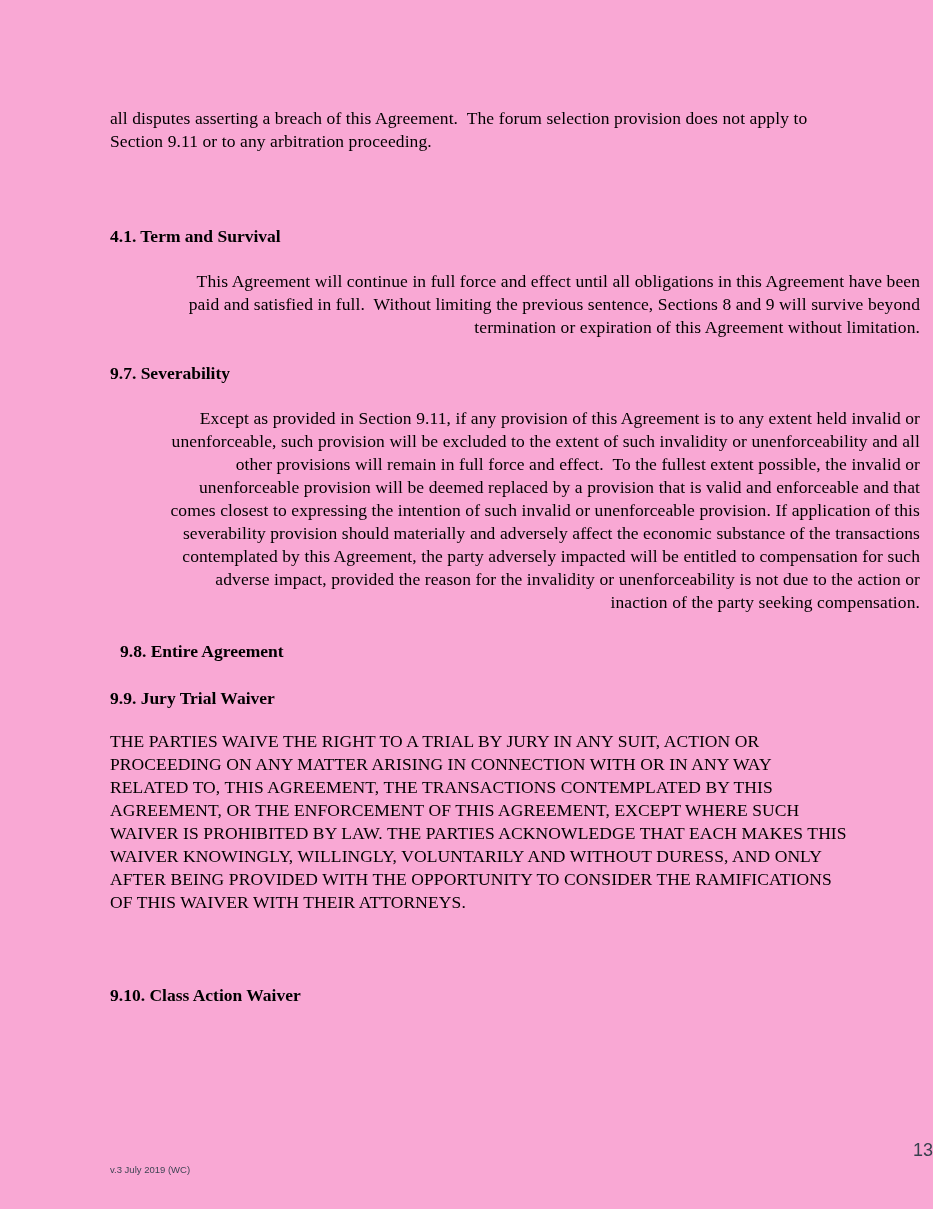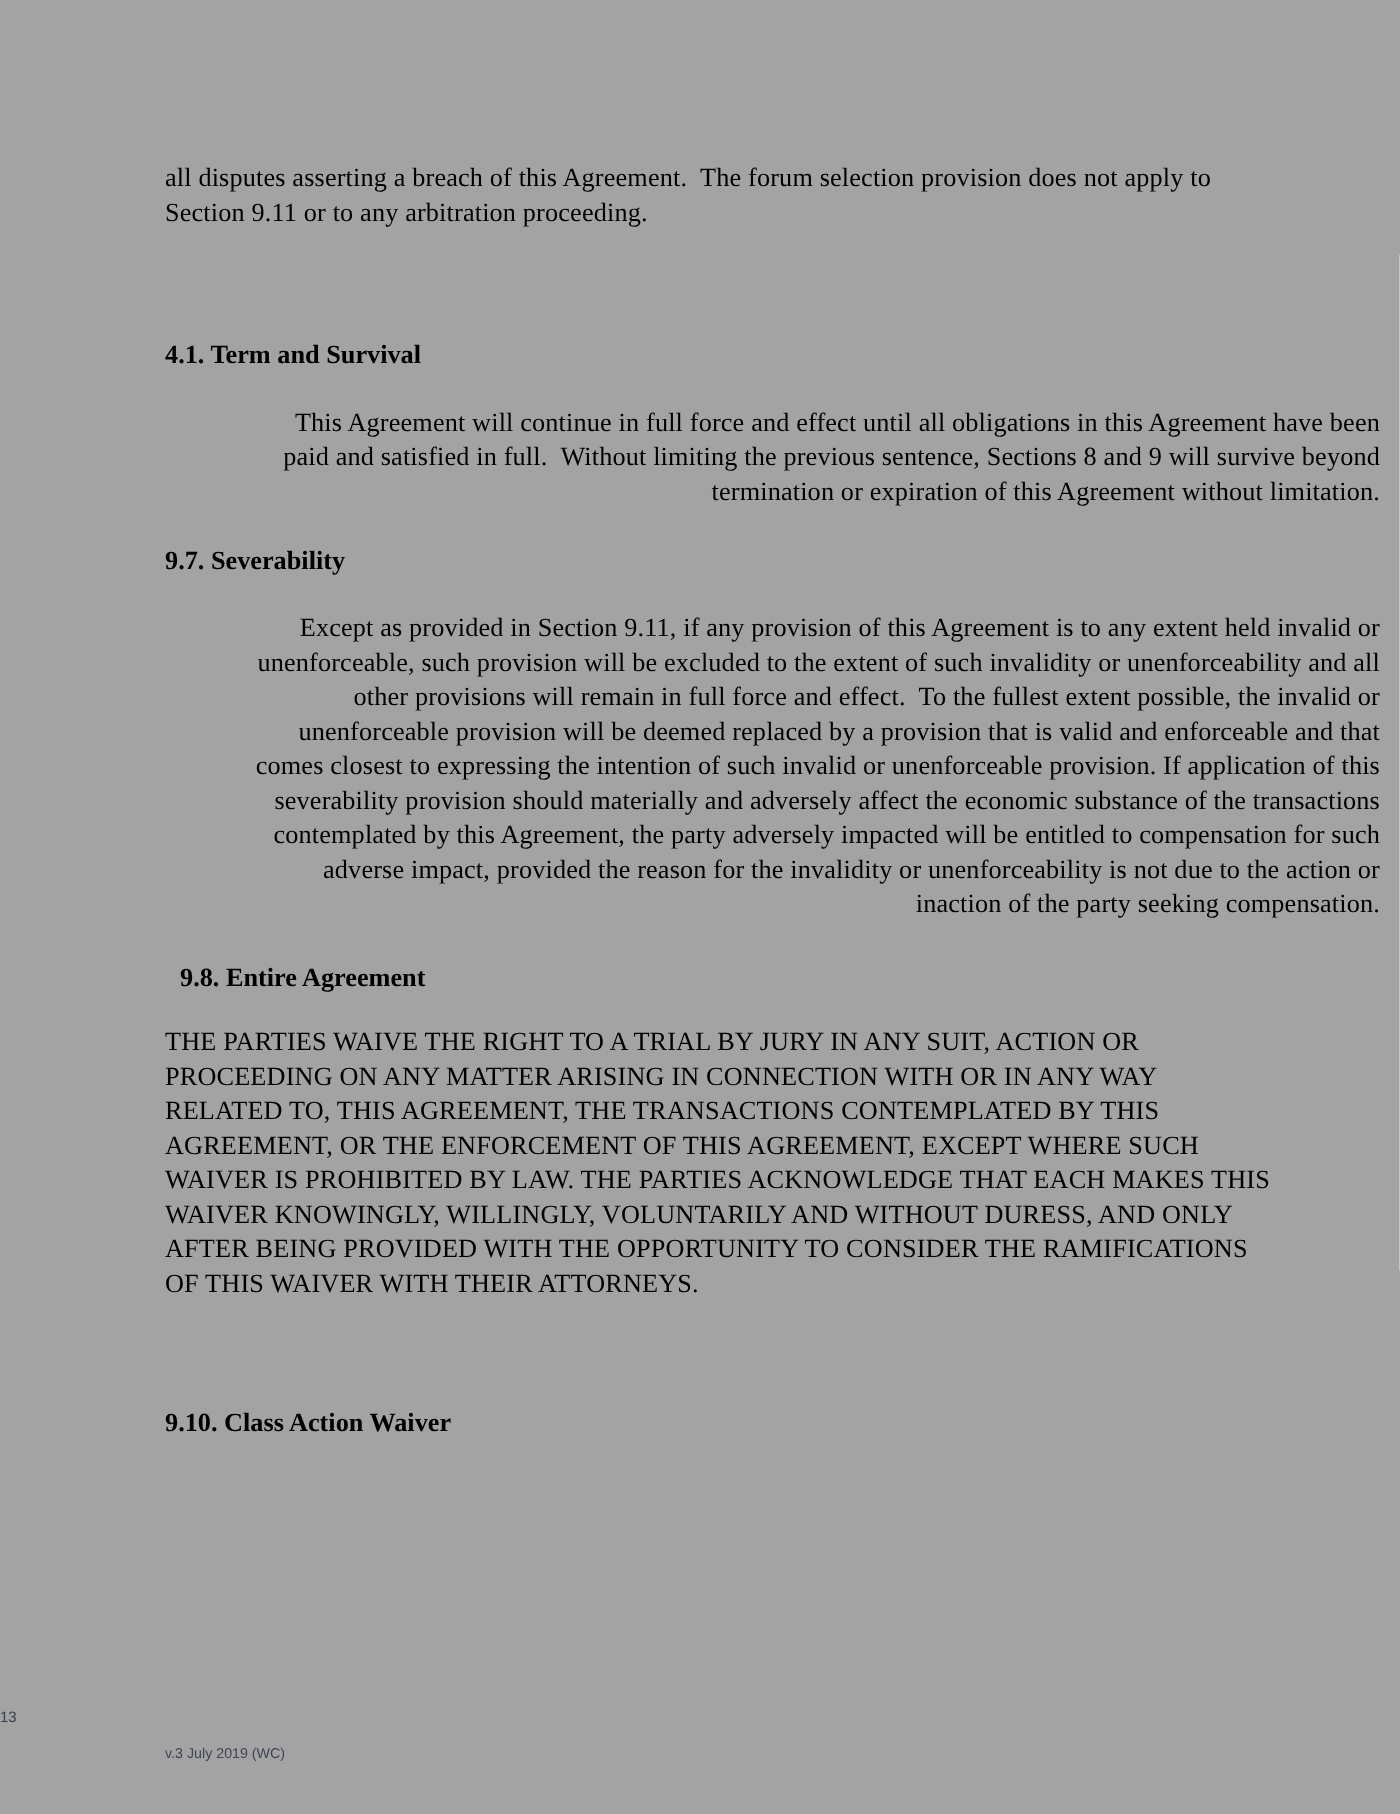--- a/index.html
+++ b/index.html
@@ -11,21 +11,21 @@
     width: 933px;
     height: 1209px;
     position: relative;
     overflow: hidden;
     font-family: "Liberation Serif", serif;
     color: #000000;
   }
   .page {
     position: absolute;
     inset: 0;
-    background: #a3a3a3;
+    background: #f9a8d4;
   }
   .content {
     position: absolute;
     left: 110px;
     top: 0;
     width: 810px;
   }
   .body-text {
     font-size: 17.5px;
     line-height: 23px;
@@ -46,23 +46,23 @@
   .mt-para   { margin-top: 22px; text-align: right; }
   .mt-sec98  { margin-top: 26px; margin-left: 10px; }
   .mt-sec99  { margin-top: 24px; }
   .mt-para99 { margin-top: 20px; }
   .mt-910    { margin-top: 70px; }
   .page-number {
     position: absolute;
     left: 0;
     right: 0;
     top: 1140px;
-    text-align: left;
+    text-align: right;
     font-family: "Liberation Sans", sans-serif;
-    font-size: 10px;
+    font-size: 18px;
     color: #39404e;
   }
   .footer-version {
     position: absolute;
     left: 110px;
     top: 1164px;
     font-family: "Liberation Sans", sans-serif;
     font-size: 9.5px;
     color: #3e4453;
   }
@@ -87,20 +87,21 @@
 other provisions will remain in full force and effect.  To the fullest extent possible, the invalid or
 unenforceable provision will be deemed replaced by a provision that is valid and enforceable and that
 comes closest to expressing the intention of such invalid or unenforceable provision. If application of this
 severability provision should materially and adversely affect the economic substance of the transactions
 contemplated by this Agreement, the party adversely impacted will be entitled to compensation for such
 adverse impact, provided the reason for the invalidity or unenforceability is not due to the action or
 inaction of the party seeking compensation.</p>
 
     <h2 class="heading mt-sec98">9.8. Entire Agreement</h2>
 
+    <h2 class="heading mt-sec99">9.9. Jury Trial Waiver</h2>
     <p class="body-text mt-para99">THE PARTIES WAIVE THE RIGHT TO A TRIAL BY JURY IN ANY SUIT, ACTION OR
 PROCEEDING ON ANY MATTER ARISING IN CONNECTION WITH OR IN ANY WAY
 RELATED TO, THIS AGREEMENT, THE TRANSACTIONS CONTEMPLATED BY THIS
 AGREEMENT, OR THE ENFORCEMENT OF THIS AGREEMENT, EXCEPT WHERE SUCH
 WAIVER IS PROHIBITED BY LAW. THE PARTIES ACKNOWLEDGE THAT EACH MAKES THIS
 WAIVER KNOWINGLY, WILLINGLY, VOLUNTARILY AND WITHOUT DURESS, AND ONLY
 AFTER BEING PROVIDED WITH THE OPPORTUNITY TO CONSIDER THE RAMIFICATIONS
 OF THIS WAIVER WITH THEIR ATTORNEYS.</p>
 
     <h2 class="heading mt-910">9.10. Class Action Waiver</h2>

